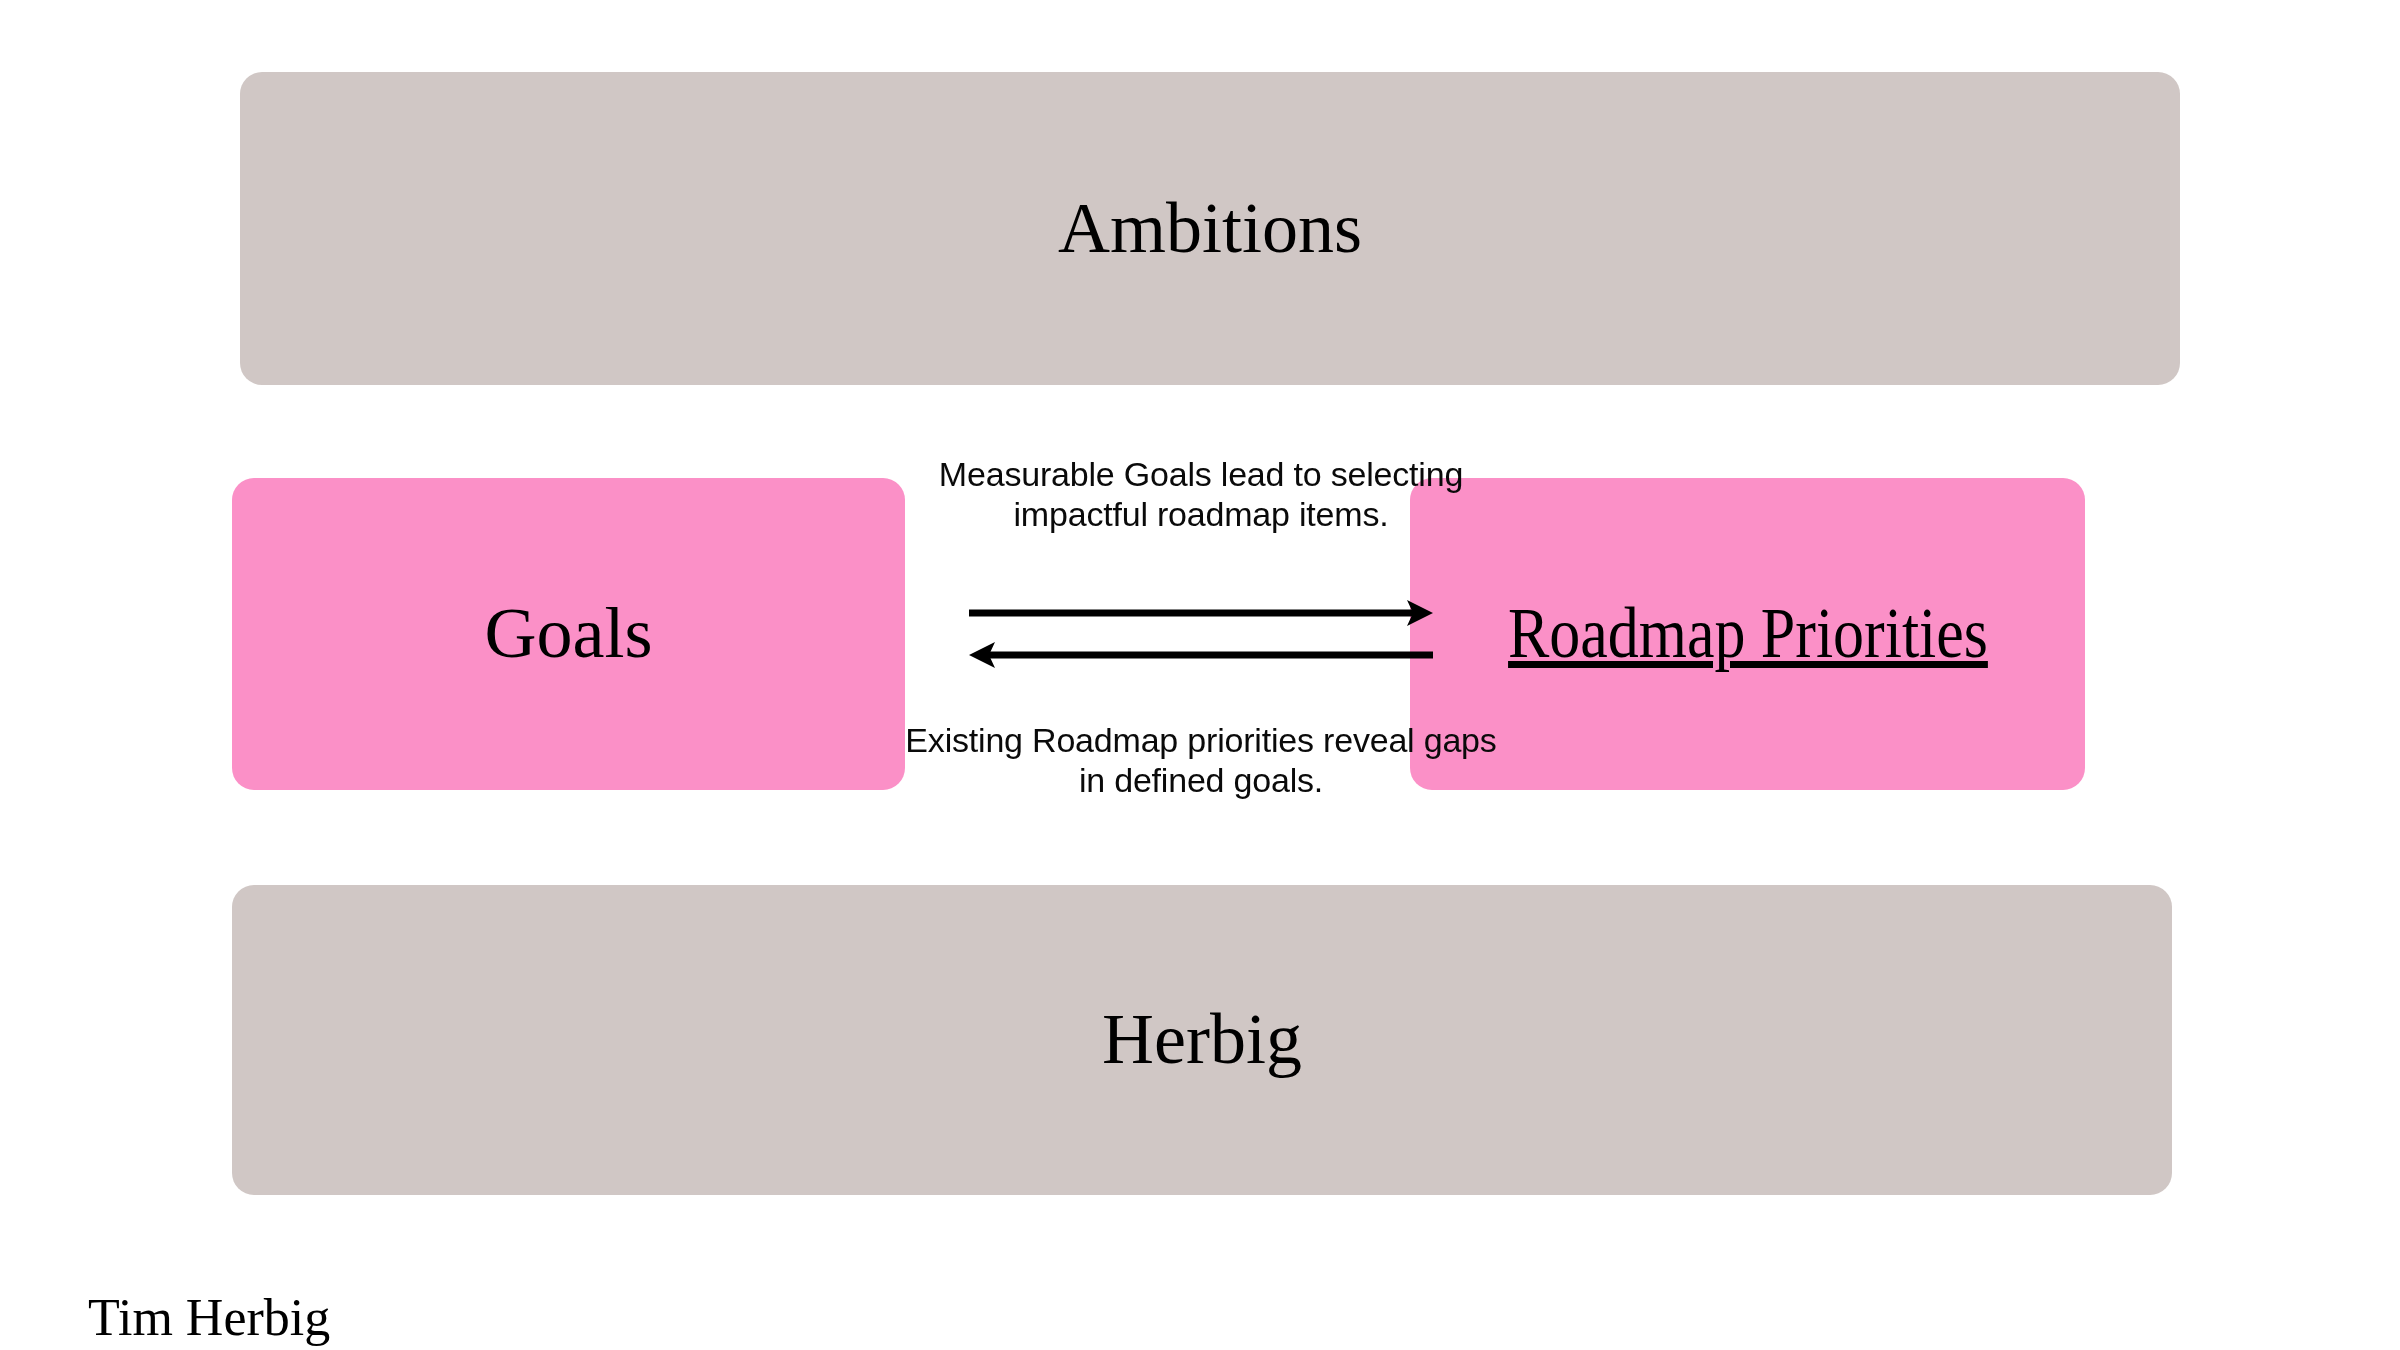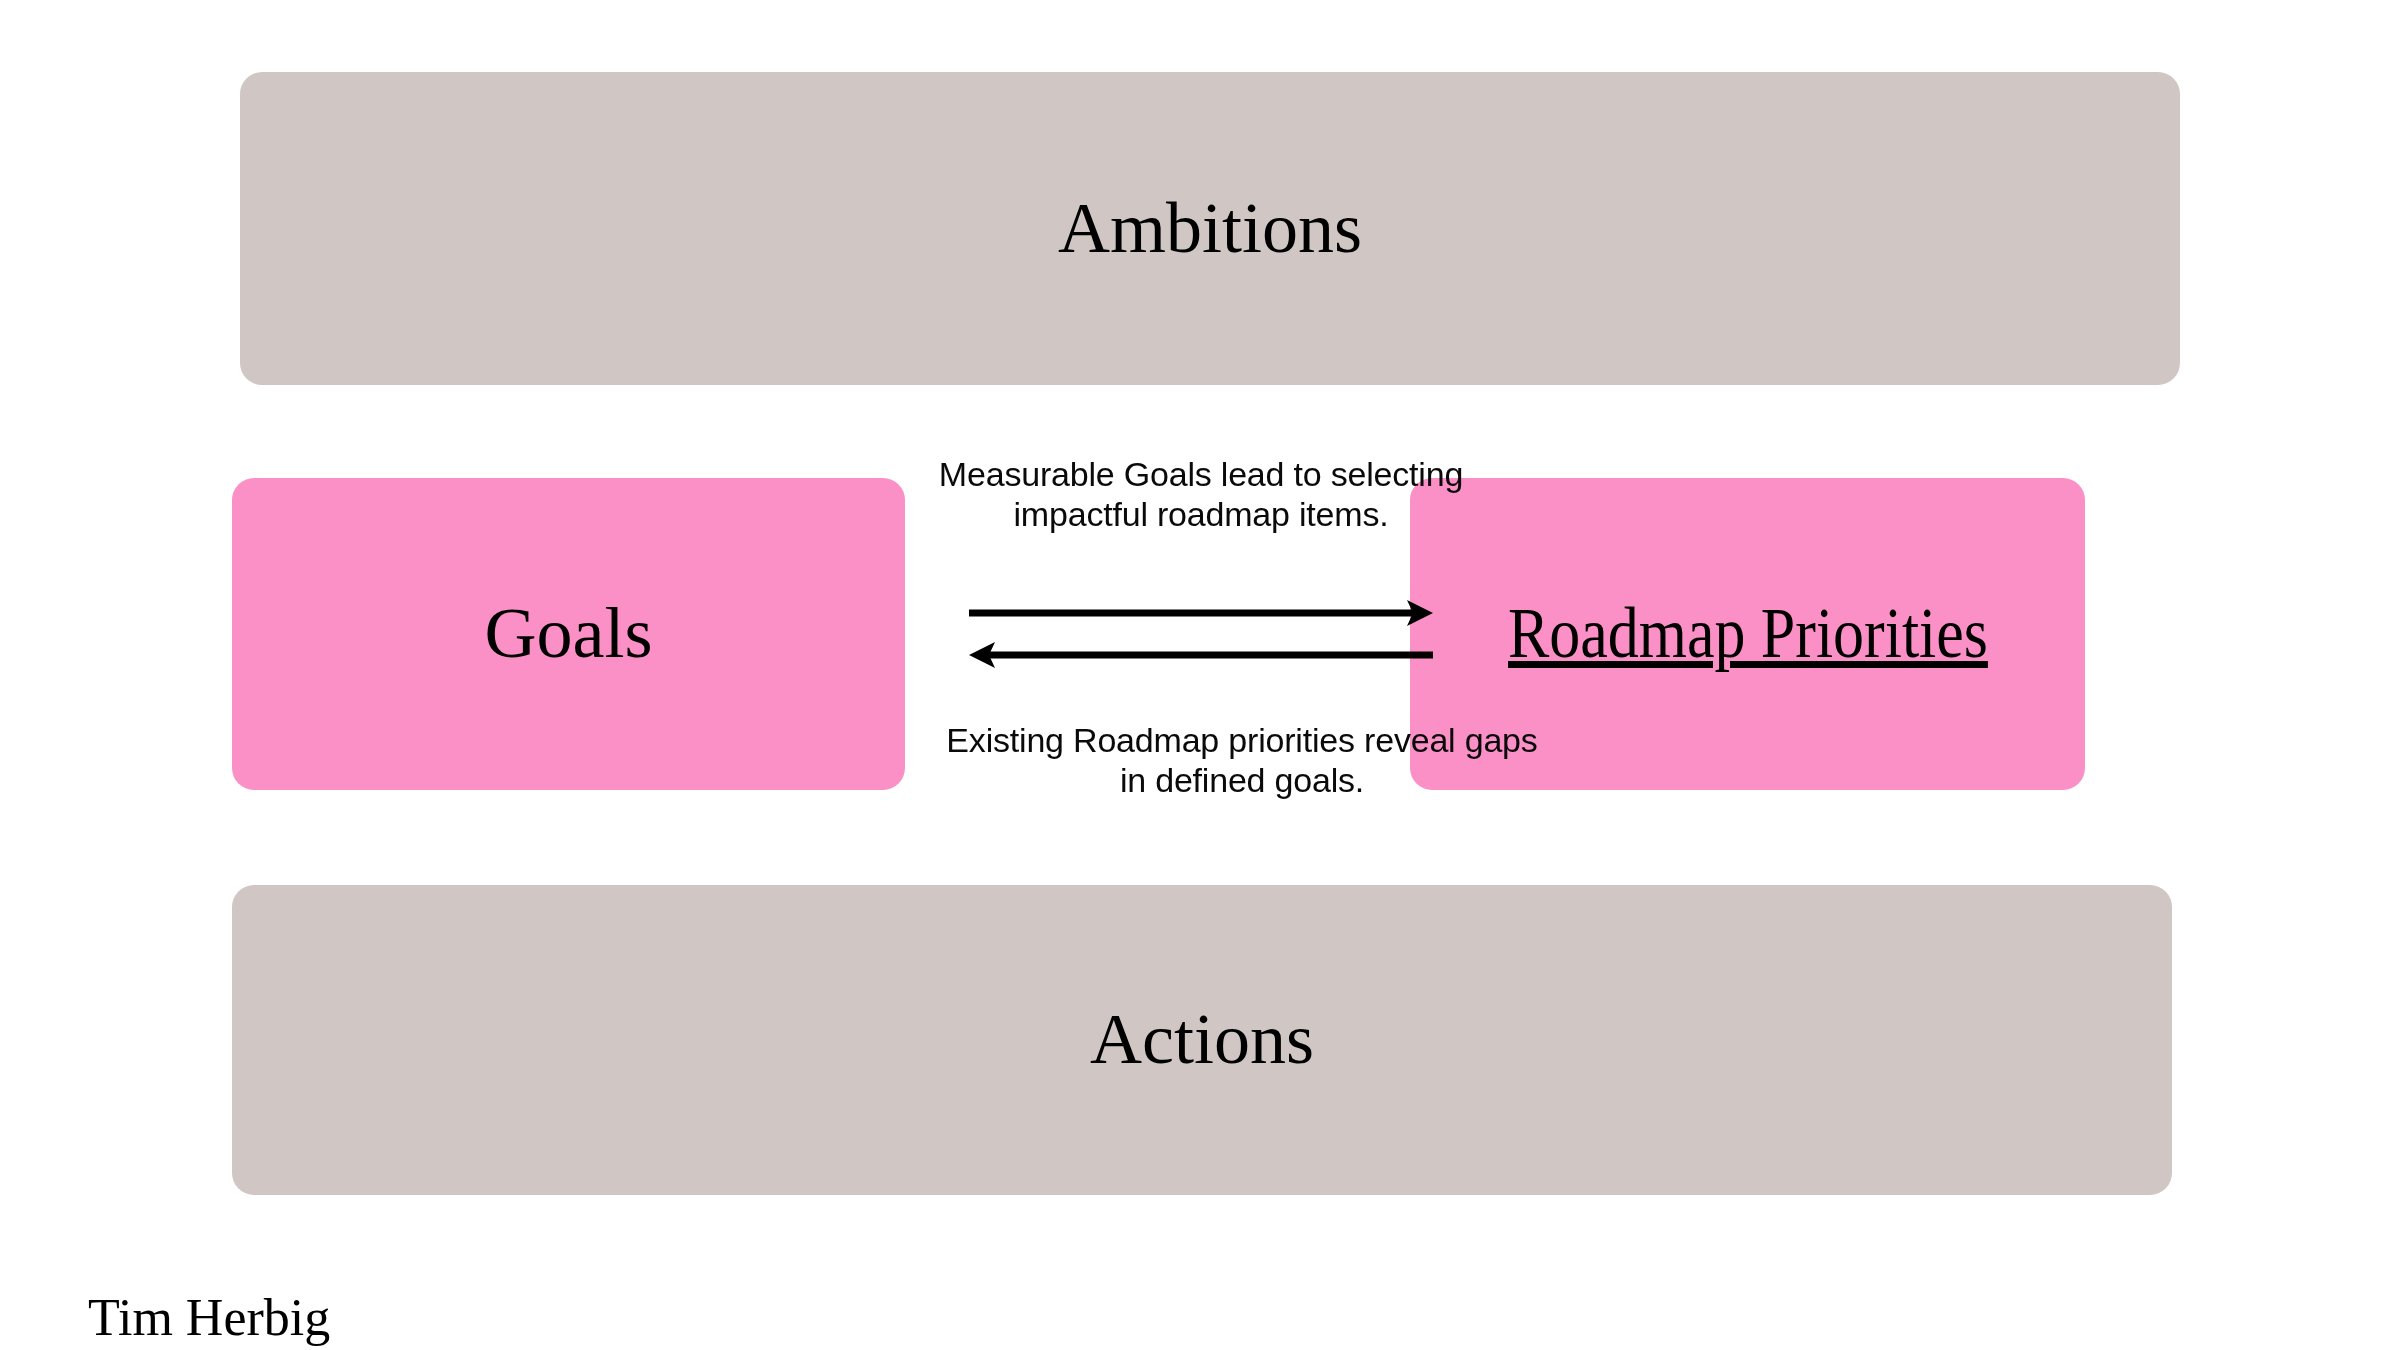--- a/index.html
+++ b/index.html
@@ -101,21 +101,21 @@
     left: 0;
     width: 592px;
     text-align: center;
     font-family: "Liberation Sans", sans-serif;
     font-size: 34px;
     line-height: 1.18;
     color: #0a0a0a;
     letter-spacing: -0.2px;
   }
   #connector-caption-forward { top: 14px; }
-  #connector-caption-reverse { top: 280px; margin-left: 41px; }
+  #connector-caption-reverse { top: 280px; }
 
   .arrow-row {
     position: absolute;
     left: 62px;
     width: 468px;
     height: 30px;
   }
   #arrow-forward { top: 158px; }
   #arrow-reverse { top: 200px; }
   .arrow-row svg { display: block; width: 468px; height: 30px; }
@@ -164,18 +164,18 @@
       <svg viewBox="0 0 468 30" xmlns="http://www.w3.org/2000/svg" aria-hidden="true">
         <line x1="20" y1="15" x2="466" y2="15" stroke="#000000" stroke-width="7"></line>
         <path d="M 28 2 L 2 15 L 28 28 L 22 15 Z" fill="#000000"></path>
       </svg>
     </div>
 
     <div class="connector-caption" id="connector-caption-reverse">Existing Roadmap priorities reveal gaps in defined goals.</div>
   </div>
 
   <div class="node" id="actions-node" style="background: rgb(208, 199, 197);">
-    <span class="node-label">Actions</span>
+    <span class="node-label">Herbig</span>
   </div>
 
   <div id="attribution">Tim Herbig</div>
 
 </div>
 
 </body></html>

